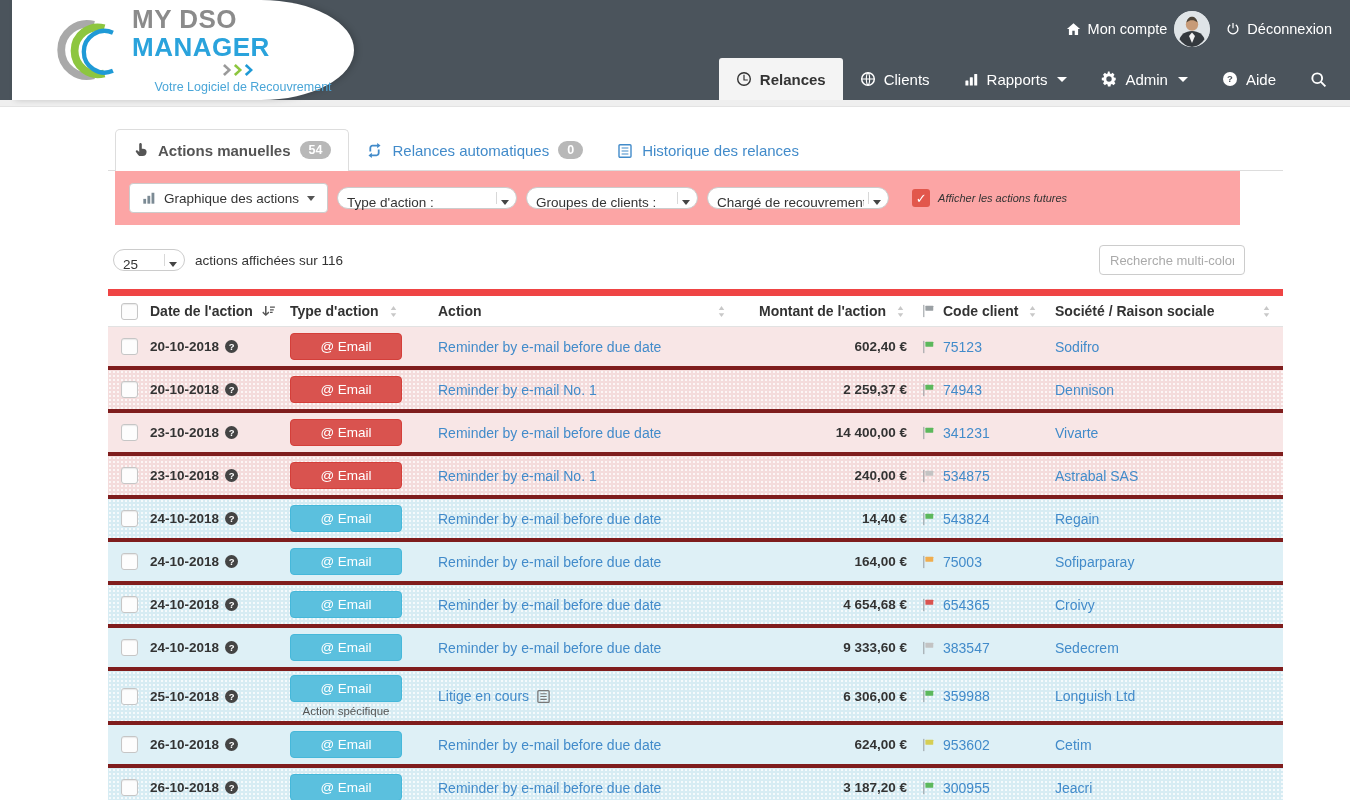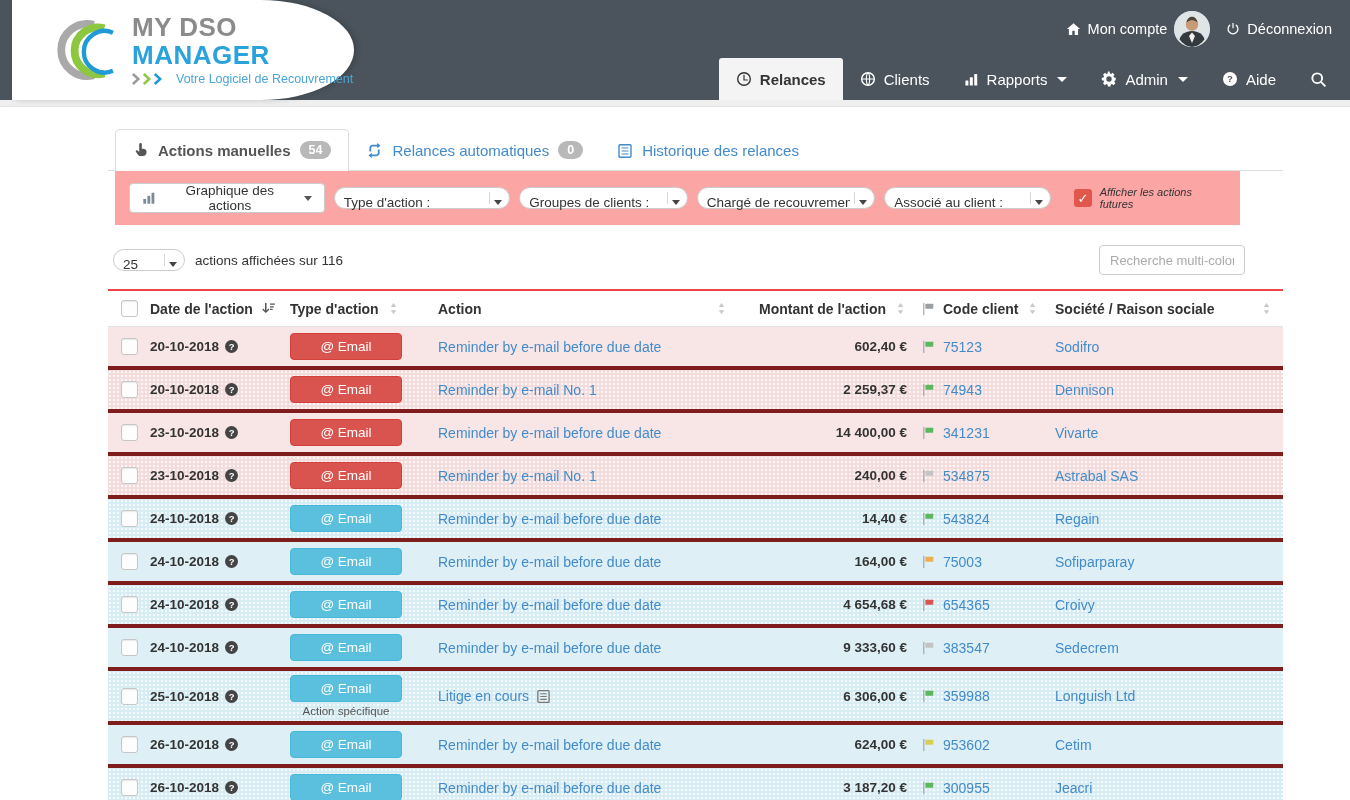--- a/index.html
+++ b/index.html
@@ -7,21 +7,21 @@
     font-family:"Liberation Sans","DejaVu Sans",sans-serif; font-size:14px; color:#333; }
 
   
   .topbar { position:relative; height:100px; background:#4b545c; }
   .logo-blob { position:absolute; left:12px; top:0; width:342px; height:100px; background:#fff;
     border-top-right-radius:130px 70px; border-bottom-right-radius:130px 70px;
     box-shadow:3px 0 6px rgba(0,0,0,.18); display:flex; align-items:center; padding-left:42px; z-index:2; }
   .logo-text .l1 { font-size:26px; font-weight:bold; letter-spacing:.5px; line-height:1.05; }
   .logo-text .l1 .gray { color:#8b8b8b; }
   .logo-text .l1 .blue { color:#2aa3dc; }
-  .logo-tagline { display:flex; align-items:center; gap:4px; margin-top:3px; }
+  .logo-tagline { display:flex; align-items:center; gap:4px; margin-top:3px;flex-direction:column; }
   .logo-tagline .tg { color:#4aa6d8; font-size:12.5px; }
   .acct-row { position:absolute; top:0; right:18px; height:58px; display:flex; align-items:center; gap:16px; color:#fff; }
   .acct-item { display:flex; align-items:center; gap:7px; cursor:pointer; font-size:14.5px; }
   .avatar { width:36px; height:36px; border-radius:50%; overflow:hidden; background:#d7dde0; flex:0 0 36px; }
   .mainnav { position:absolute; right:6px; bottom:0; display:flex; align-items:stretch; z-index:1; }
   .nav-item { display:flex; align-items:center; gap:8px; color:#fff; padding:0 17px; height:42px;
     font-size:15px; cursor:pointer; }
   .nav-item.active { background:#f4f4f4; color:#333; font-weight:bold; border-radius:3px 3px 0 0; }
   .caret-w { width:0; height:0; border-left:5px solid transparent; border-right:5px solid transparent;
     border-top:5px solid currentColor; display:inline-block; margin-left:2px; }
@@ -67,21 +67,21 @@
   .list-controls { display:flex; align-items:center; margin:20px 0 14px; padding-left:5px; }
   .sel-pagesize { width:72px; }
   .count-text { margin-left:10px; font-size:13.5px; color:#333; }
   .search-box { margin-left:auto; margin-right:38px; }
   .search-box input { width:146px; height:30px; border:1px solid #ccc; border-radius:4px; padding:0 10px;
     font-size:13px; font-family:inherit; color:#555; }
   .search-box input::placeholder { color:#aaa; }
 
   
   .grid { display:grid; grid-template-columns:42px 140px 148px 1fr 185px 30px 112px 228px; align-items:center; }
-  .thead { min-height:38px; background:#fff; border-top:2px solid #ef4444; border-bottom:1px solid #e2e2e2;
+  .thead { min-height:38px; background:#fff; border-top:7px solid #ef4444; border-bottom:1px solid #e2e2e2;
     font-weight:bold; font-size:14px; color:#333; }
   .th { display:flex; align-items:center; gap:8px; cursor:pointer; }
   .th.right { justify-content:flex-end; padding-right:6px; }
   .th .spacer { margin-left:auto; }
   .tbody { position:relative; }
   .timeline { position:absolute; left:20px; top:0; bottom:0; width:2px; background:#d5d5d5; z-index:0; }
   .trow { min-height:43px; border-bottom:4px solid #7f1d1d; position:relative; z-index:1; }
   .trow.pink.solid  { background:#f8e6e6; }
   .trow.pink.dotted { background-color:#f4dcdc;
     background-image:radial-gradient(rgba(255,255,255,.75) 1px, rgba(0,0,0,0) 1px); background-size:4px 4px; }
@@ -264,21 +264,20 @@
             <rect x="6.2" y="5.5" width="3.2" height="9"></rect>
             <rect x="10.9" y="2" width="3.2" height="12.5"></rect>
           </svg>
       </span>
       <span>Graphique des actions</span>
       <span class="caret-d"></span>
     </button>
     <span class="sel w-type"><select><option>Type d'action :</option></select></span>
     <span class="sel w-group"><select><option>Groupes de clients :</option></select></span>
     <span class="sel w-charge"><select><option>Chargé de recouvrement :</option></select></span>
-    <span class="sel w-assoc"><select><option>Associé au client :</option></select></span>
     <span class="chk-wrap">
       <span class="chk"></span>
       <span class="chk-label">Afficher les actions futures</span>
     </span>
   </div>
 
   <div class="list-controls">
     <span class="sel sel-pagesize"><select><option>25</option></select></span>
     <span class="count-text">actions affichées sur 116</span>
     <span class="search-box">

